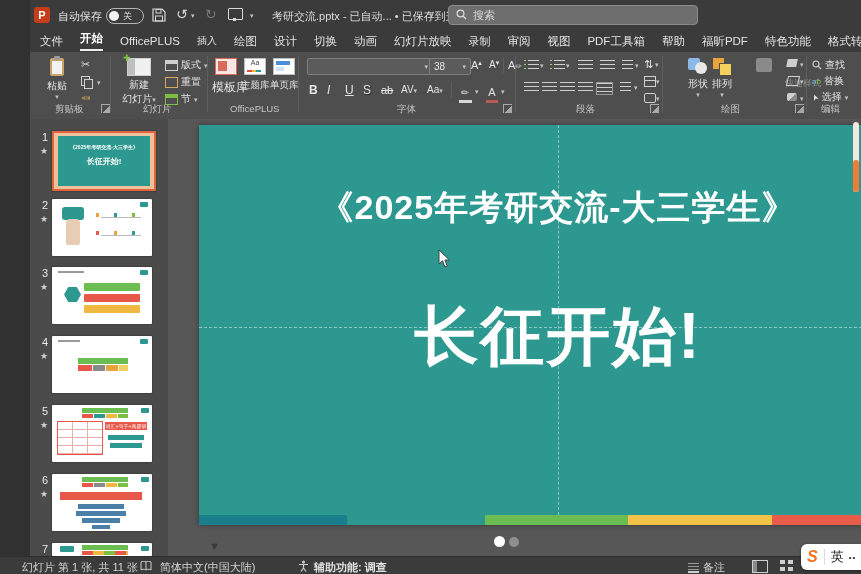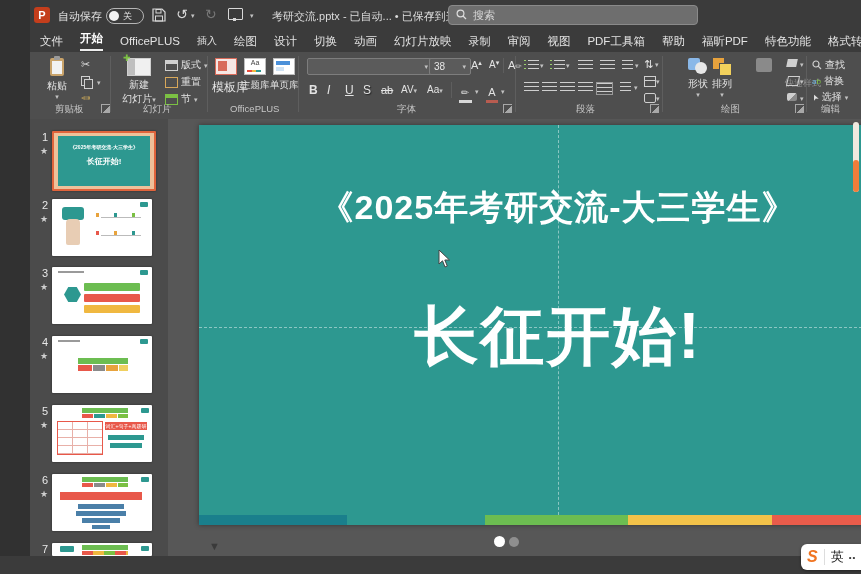--- a/index.html
+++ b/index.html
@@ -410,20 +410,42 @@
     <svg class="ab" style="left:408px;top:130px;" width="13" height="19" viewBox="0 0 13 19">
       <polygon points="1,1 1,15 4.5,11.8 7,18 9.3,17 6.8,11 11.5,11" fill="#fff" stroke="#444" stroke-width="1"></polygon>
     </svg>
 
     <div class="ab dotted-dots" style="left:464px;top:417px;">
       <span style="width:11px;height:11px;border-radius:50%;background:#fff;display:inline-block;"></span>
       <span style="width:10px;height:10px;border-radius:50%;background:#8f8f8f;display:inline-block;margin-top:1px;"></span>
     </div>
   </div>
 
+  <div class="ab" style="left:0;top:556px;width:861px;height:18px;background:#3b3b3b;border-top:1px solid #2e2e2e;">
+    <span class="ab tx" style="left:22px;top:3px;font-size:11px;color:#d5d5d5;">幻灯片 第 1 张, 共 11 张</span>
+    <svg class="ab" style="left:140px;top:4px;" width="12" height="10" viewBox="0 0 12 10">
+      <path d="M6 1 C4.5 0 2 0 1 1 V9 C2 8 4.5 8 6 9 C7.5 8 10 8 11 9 V1 C10 0 7.5 0 6 1 Z" fill="none" stroke="#cfcfcf" stroke-width="1"></path>
+      <line x1="6" y1="1" x2="6" y2="9" stroke="#cfcfcf" stroke-width="1"></line>
+    </svg>
+    <span class="ab tx" style="left:160px;top:3px;font-size:11px;color:#d5d5d5;">简体中文(中国大陆)</span>
+    <svg class="ab" style="left:298px;top:3px;" width="11" height="12" viewBox="0 0 11 12">
+      <circle cx="5.5" cy="2" r="1.5" fill="#cfcfcf"></circle>
+      <path d="M1 4.5 H10 M5.5 4.5 V8 M5.5 8 L3 11.5 M5.5 8 L8 11.5" stroke="#cfcfcf" stroke-width="1.2" fill="none"></path>
+    </svg>
+    <span class="ab tx" style="left:314px;top:3px;font-size:11px;color:#e0e0e0;font-weight:bold;">辅助功能: 调查</span>
+
+    <div class="ab" style="left:688px;top:3px;display:flex;align-items:center;gap:4px;">
+      <span style="width:11px;height:8px;display:inline-block;border-bottom:2px solid #cfcfcf;background:repeating-linear-gradient(to bottom,#9a9a9a 0 1px,transparent 1px 3px);"></span>
+      <span class="tx" style="font-size:11px;color:#d5d5d5;">备注</span>
+    </div>
+    <div class="ab" style="left:752px;top:3px;width:14px;height:11px;border:1px solid #cfcfcf;background:linear-gradient(to right,#8a8a8a 0 4px,transparent 4px);"></div>
+    <div class="ab" style="left:780px;top:3px;width:13px;height:11px;background:
+         linear-gradient(to right,#cfcfcf 0 5px,transparent 5px 8px,#cfcfcf 8px 13px) 0 0/13px 4px no-repeat,
+         linear-gradient(to right,#cfcfcf 0 5px,transparent 5px 8px,#cfcfcf 8px 13px) 0 7px/13px 4px no-repeat;"></div>
+  </div>
 
   <div class="ab" style="left:801px;top:544px;width:66px;height:26px;background:#fff;border-radius:6px;box-shadow:0 1px 3px rgba(0,0,0,.4);display:flex;align-items:center;">
     <span style="color:#f07522;font-weight:800;font-style:italic;font-size:16px;margin-left:6px;">S</span>
     <span style="width:1px;height:16px;background:#ddd;margin:0 6px;"></span>
     <span style="color:#222;font-size:13px;">英</span>
     <span style="margin-left:5px;color:#333;font-size:8px;letter-spacing:1px;">••</span>
   </div>
 
 </div>
 

